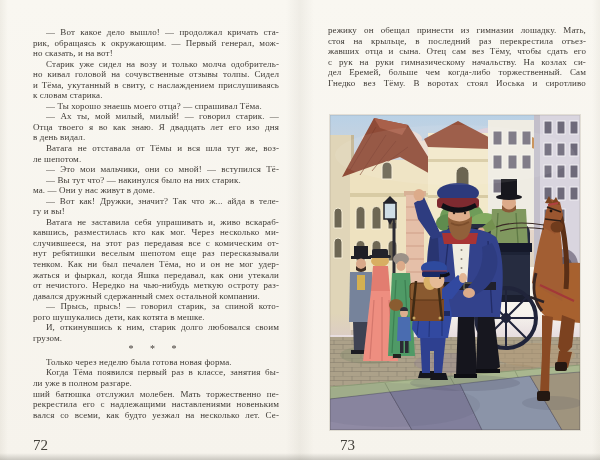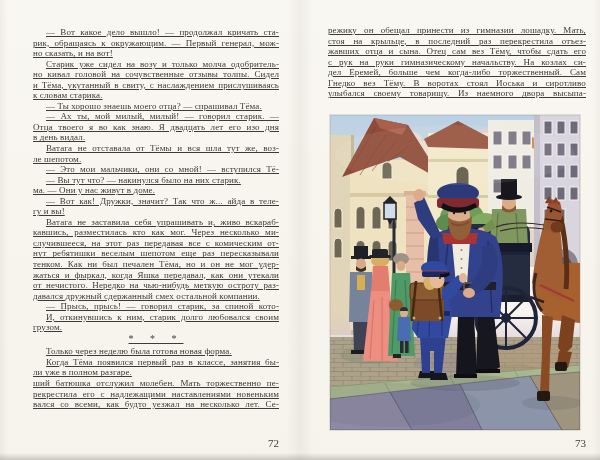--- a/index.html
+++ b/index.html
@@ -8,30 +8,30 @@
   .spread{position:absolute;inset:0;
       background:
         linear-gradient(to right, rgba(190,185,170,.18) 0, rgba(255,255,255,0) 8px),
         linear-gradient(to left,  rgba(190,185,170,.14) 0, rgba(255,255,255,0) 8px),
         linear-gradient(to right, rgba(255,255,255,0) 286px, rgba(150,145,130,.10) 300px, rgba(255,255,255,0) 314px),
         linear-gradient(#f9f7f1, #f6f3ec);}
   .edge-shadow{position:absolute;left:0;right:0;bottom:0;height:7px;
       background:linear-gradient(to bottom, rgba(0,0,0,0), rgba(90,88,80,.28));}
   .textcol{position:absolute;color:#3e3a35;font-size:9px;line-height:10.55px;
       letter-spacing:.12px;}
-  .textcol.left{left:33px;top:27px;width:246px;text-decoration:underline;}
-  .textcol.right{left:328px;top:25px;width:258px;text-decoration:underline;}
+  .textcol.left{left:33px;top:27px;width:246px;}
+  .textcol.right{left:328px;top:25px;width:258px;}
   .line{height:10.55px;overflow:hidden;text-align:justify;text-align-last:justify;}
   .line.end{text-align-last:left;}
   .line.ind{text-indent:13px;}
   .sep{height:12.5px;text-align:center;text-align-last:center;letter-spacing:7px;
        font-size:10px;padding-top:1px;}
-  .pagenum{position:absolute;top:437px;font-size:11px;color:#43403a;text-align:right;}
+  .pagenum{position:absolute;top:437px;font-size:15px;color:#43403a;text-align:left;}
   .pagenum.p72{left:33px;width:246px;}
-  .pagenum.p73{left:328px;width:258px;}
+  .pagenum.p73{left:340px;width:258px;}
   .illu{position:absolute;left:330px;top:115px;width:250px;height:315px;
         outline:1px solid rgba(125,115,95,.18);}
 </style>
 </head>
 <body>
 
 <div class="spread">
 
   <div class="textcol left" id="leftcol">
       <div class="line ind">— Вот какое дело вышло! — продолжал кричать ста-</div>
@@ -54,39 +54,39 @@
       <div class="line end">гу и вы!</div>
       <div class="line ind">Ватага не заставила себя упрашивать и, живо вскараб-</div>
       <div class="line">кавшись, разместилась кто как мог. Через несколько ми-</div>
       <div class="line">случившееся, на этот раз передавая все с комическим от-</div>
       <div class="line">нут ребятишки веселым шепотом еще раз пересказывали</div>
       <div class="line">тенком. Как ни был печален Тёма, но и он не мог удер-</div>
       <div class="line">жаться и фыркал, когда Яшка передавал, как они утекали</div>
       <div class="line">от нечистого. Нередко на чью-нибудь меткую остроту раз-</div>
       <div class="line end">давался дружный сдержанный смех остальной компании.</div>
       <div class="line ind">— Прысь, прысь! — говорил старик, за спиной кото-</div>
+      <div class="line end">рого шушукались дети, как котята в мешке.</div>
       <div class="line ind">И, откинувшись к ним, старик долго любовался своим</div>
       <div class="line end">грузом.</div>
       <div class="sep">* * *</div>
       <div class="line ind end">Только через неделю была готова новая форма.</div>
       <div class="line ind">Когда Тёма появился первый раз в классе, занятия бы-</div>
       <div class="line end">ли уже в полном разгаре.</div>
       <div class="line">ший батюшка отслужил молебен. Мать торжественно пе-</div>
       <div class="line">рекрестила его с надлежащими наставлениями новеньким</div>
       <div class="line">вался со всеми, как будто уезжал на несколько лет. Се-</div>
     </div>
 
   <div class="textcol right" id="rightcol">
       <div class="line">режику он обещал принести из гимназии лошадку. Мать,</div>
       <div class="line">стоя на крыльце, в последний раз перекрестила отъез-</div>
       <div class="line">жавших отца и сына. Отец сам вез Тёму, чтобы сдать его</div>
       <div class="line">с рук на руки гимназическому начальству. На козлах си-</div>
       <div class="line">дел Еремей, больше чем когда-либо торжественный. Сам</div>
       <div class="line">Гнедко вез Тёму. В воротах стоял Иоська и сиротливо</div>
-      <div class="line">улыбался своему товарищу. Из наемного двора высыпа-</div>
     </div>
 
   <div class="illu">
     <svg width="250" height="315" viewBox="0 0 250 315" xmlns="http://www.w3.org/2000/svg">
       <defs>
         <linearGradient id="skyg" x1="0" y1="0" x2="0" y2="1">
           <stop offset="0" stop-color="var(--sky-top,#b9d1e6)"></stop>
           <stop offset="0.68" stop-color="var(--sky-warm,#e9d8ce)"></stop>
           <stop offset="1" stop-color="#ddd3c2"></stop>
         </linearGradient>

